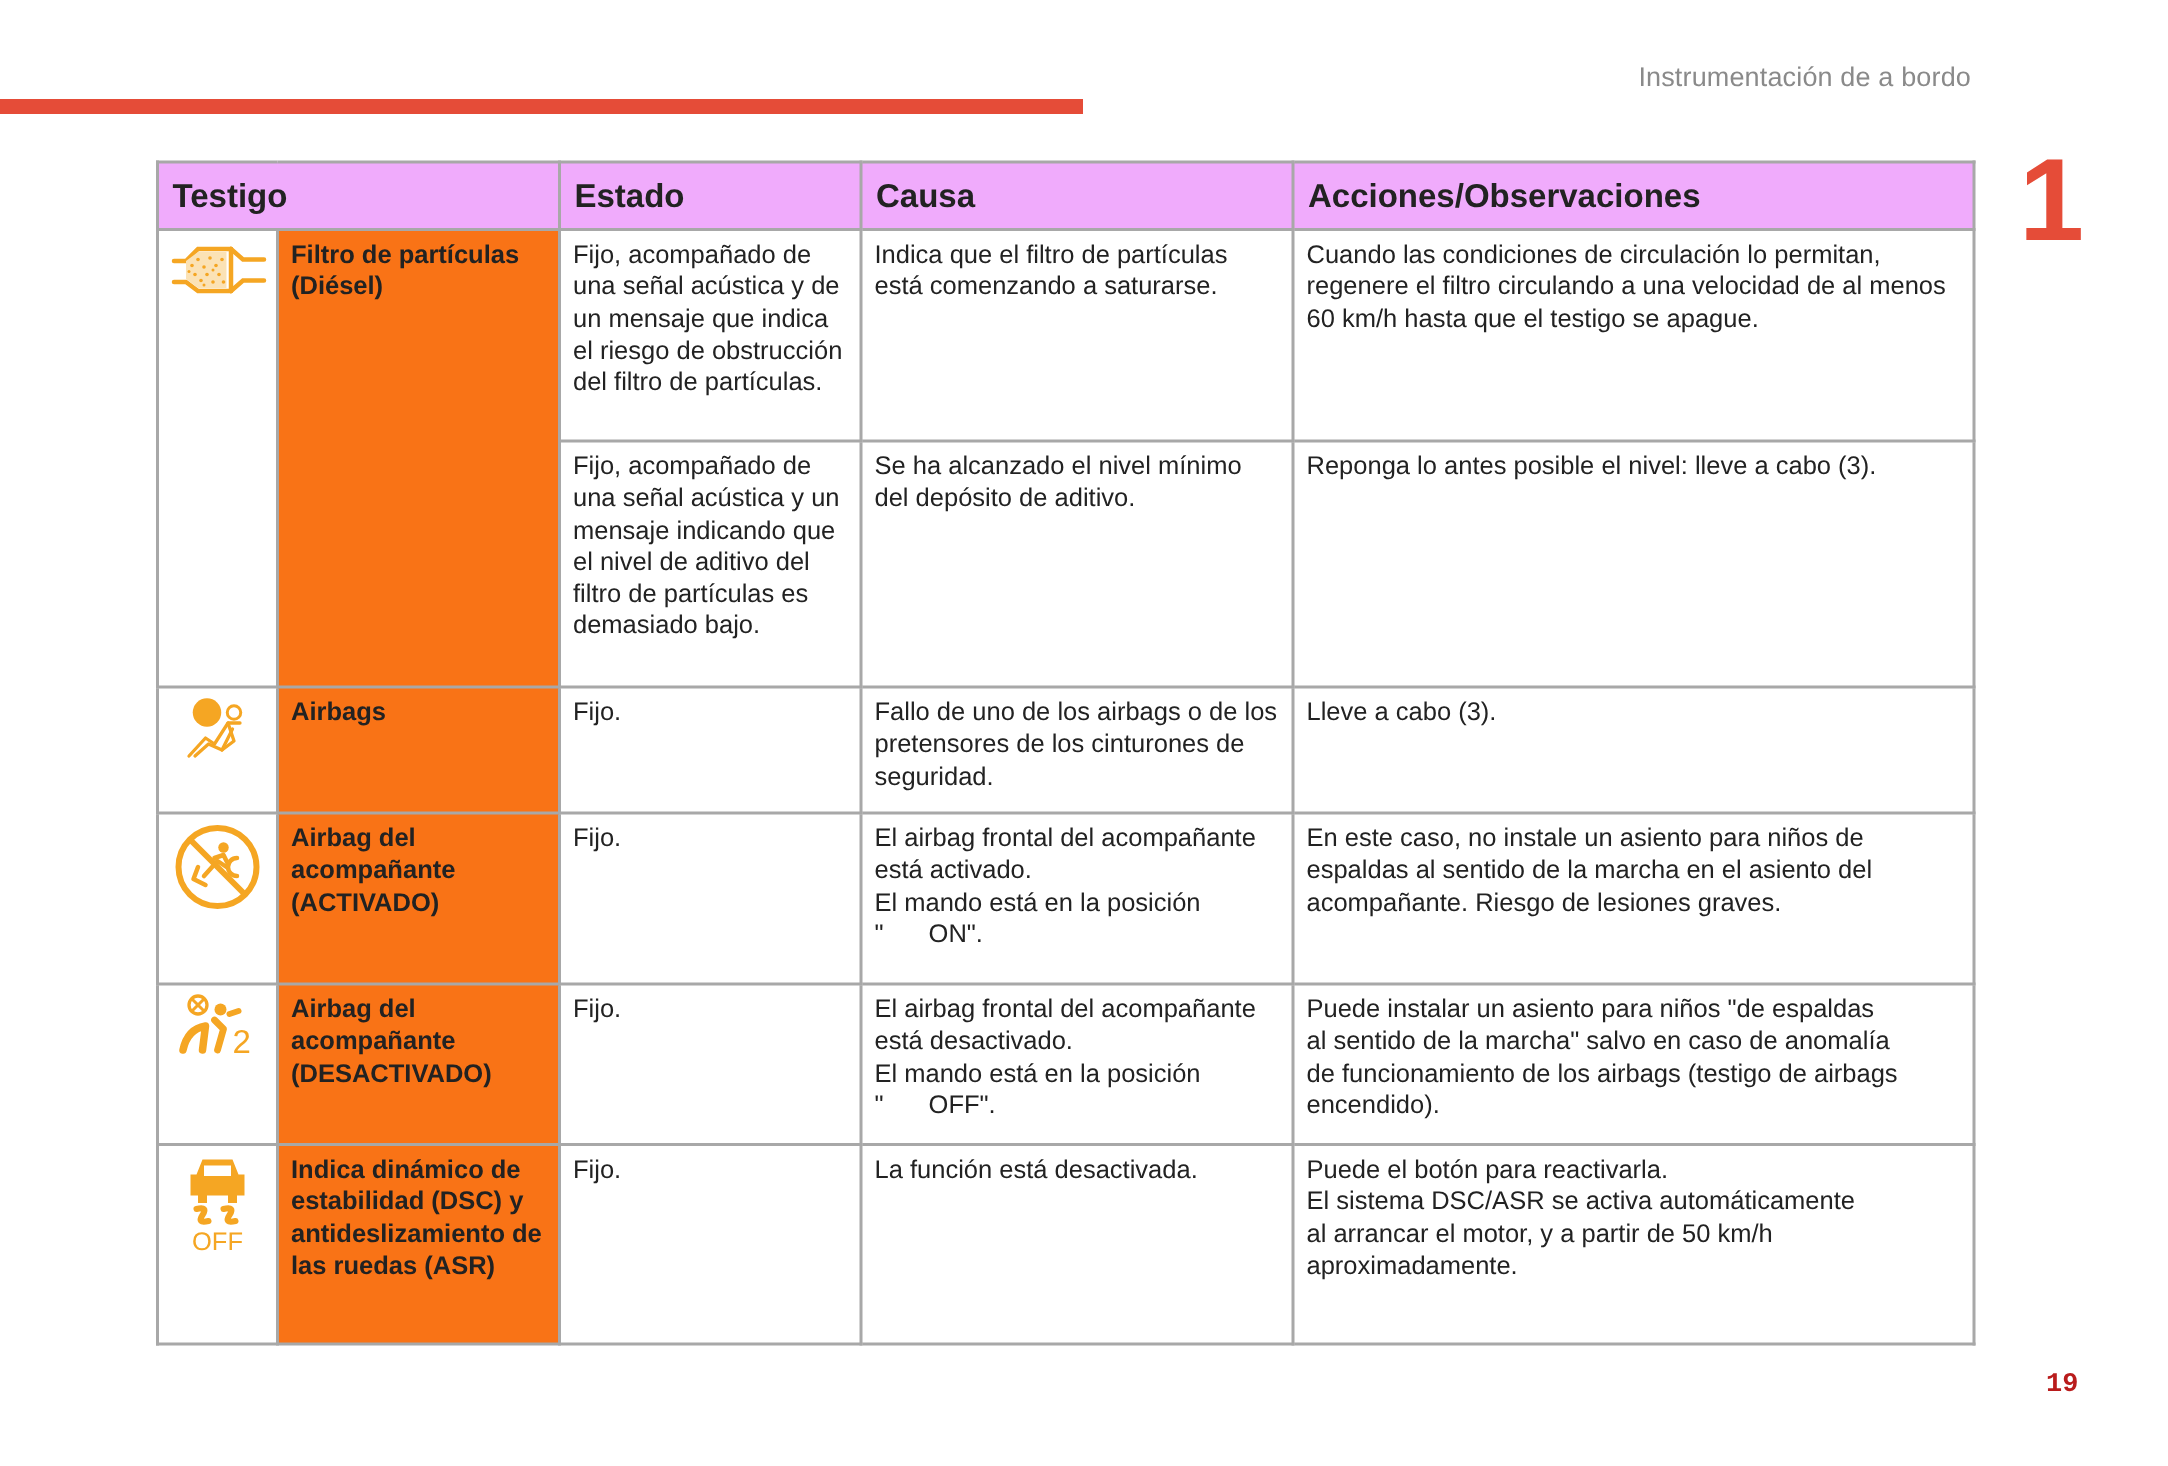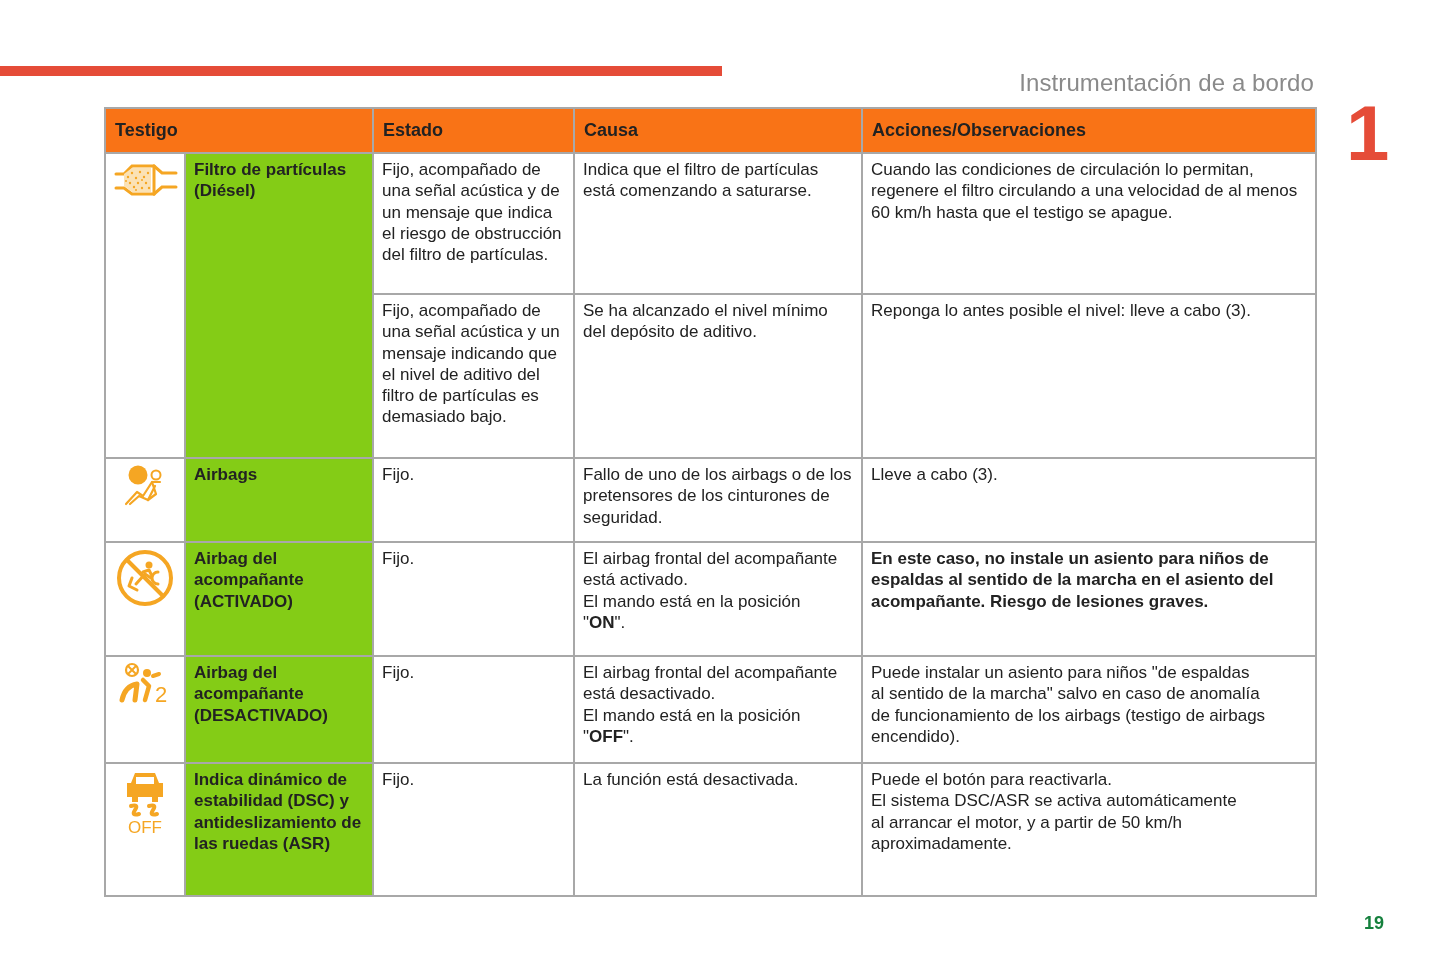--- a/index.html
+++ b/index.html
@@ -1,37 +1,37 @@
 <!DOCTYPE html>
 <html><head>
 <meta charset="utf-8">
 <style>
   html, body { margin: 0; padding: 0; }
   body {
     width: 1445px; height: 977px; background: #ffffff; position: relative; overflow: hidden;
     font-family: "Liberation Sans", sans-serif; color: #222222;
   }
   .top-bar { position: absolute; left: 0; top: 66px; width: 722px; height: 10px; background: #e54c38; }
-  .section-title { position: absolute; right: 131px; top: 69px; font-size: 24px; color: #8a8a8a; letter-spacing: 0.1px; }
+  .section-title { position: absolute; right: 131px; top: 41px; font-size: 18px; color: #8a8a8a; letter-spacing: 0.1px; }
   .chapter-number { position: absolute; left: 1346px; top: 94px; font-size: 78px; font-weight: bold; color: #e54c38; line-height: 1; }
-  .page-number { position: absolute; left: 1364px; top: 913px; font-size: 18px; font-weight: bold; color: #15803d; }
+  .page-number { position: absolute; left: 1364px; top: 913px; font-size: 18px; font-weight: bold; color: #b91c1c; font-family: Liberation Mono, monospace; }
 
   table.warn {
     position: absolute; left: 104px; top: 107px; width: 1211px;
     border-collapse: collapse; table-layout: fixed; font-size: 17px; line-height: 21.3px;
   }
   table.warn th, table.warn td { border: 2px solid #a8a8a8; vertical-align: top; text-align: left; }
   table.warn th {
-    background: #f97316; font-weight: bold; height: 43px; padding: 0 9px; vertical-align: middle; font-size: 18px;
+    background: #f0abfc; font-weight: bold; height: 43px; padding: 0 9px; vertical-align: middle; font-size: 22px;
   }
   table.warn td { padding: 5px 8px 6px 8px; }
   td.icon-cell { padding: 8px 0 0 0; text-align: center; background: #ffffff; }
-  td.name-cell { background: #84cc16; font-weight: bold; margin-top: 11px; }
+  td.name-cell { background: #f97316; font-weight: bold; margin-top: 11px; }
   td.icon-cell svg { display: block; margin: 0 auto; }
-  .bold { font-weight: bold; }
+  .bold { font-weight: normal; margin-left: 30px; }
   .line { display: block; }
 </style>
 </head>
 <body>
 
 <div class="top-bar"></div>
 <div class="section-title">Instrumentación de a bordo</div>
 <div class="chapter-number">1</div>
 
 <table class="warn">

